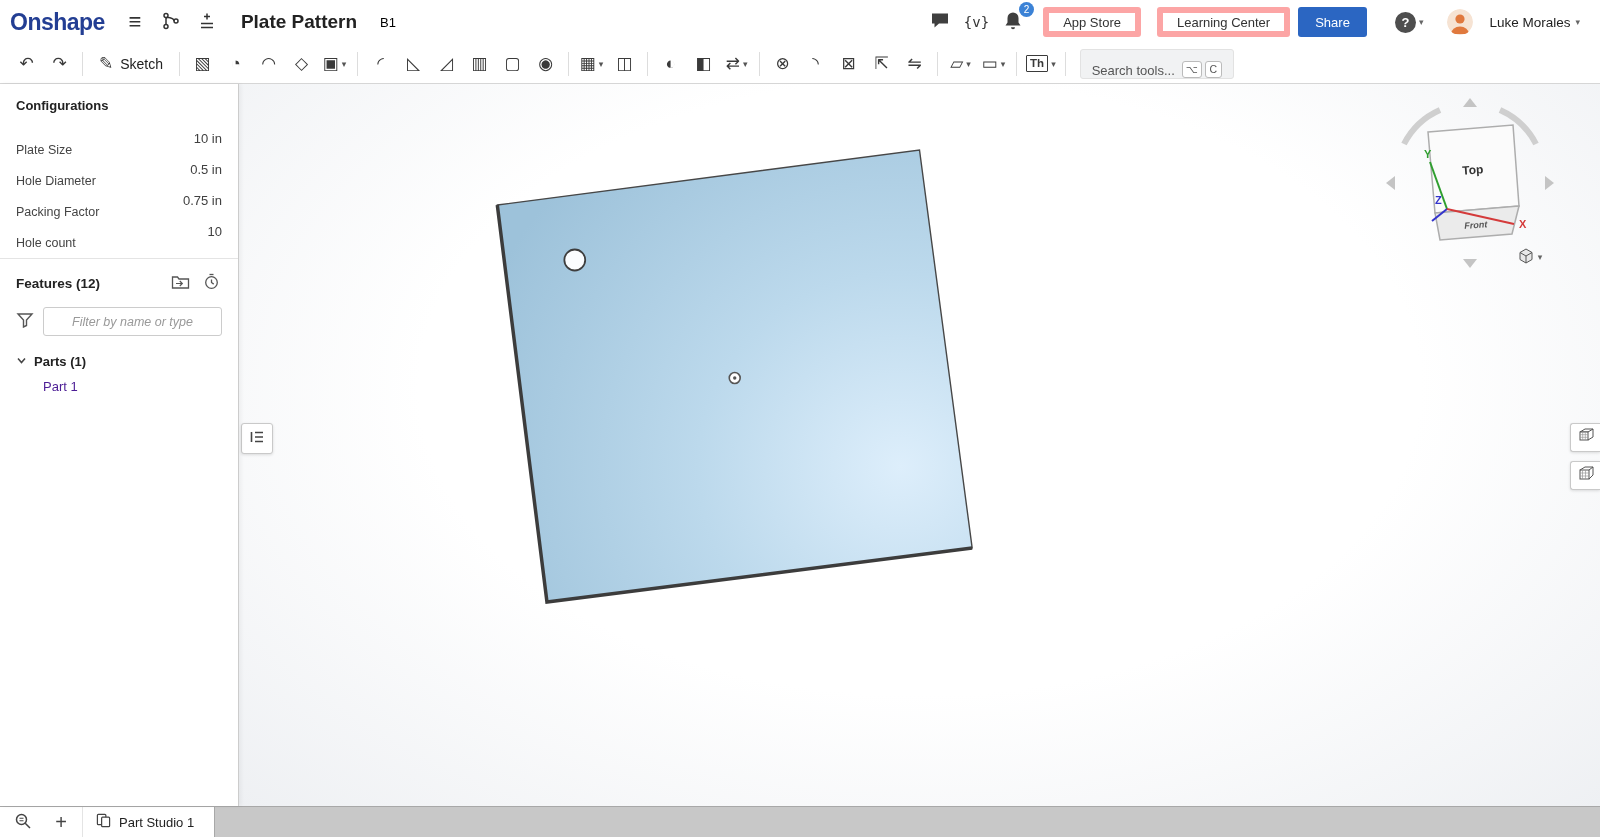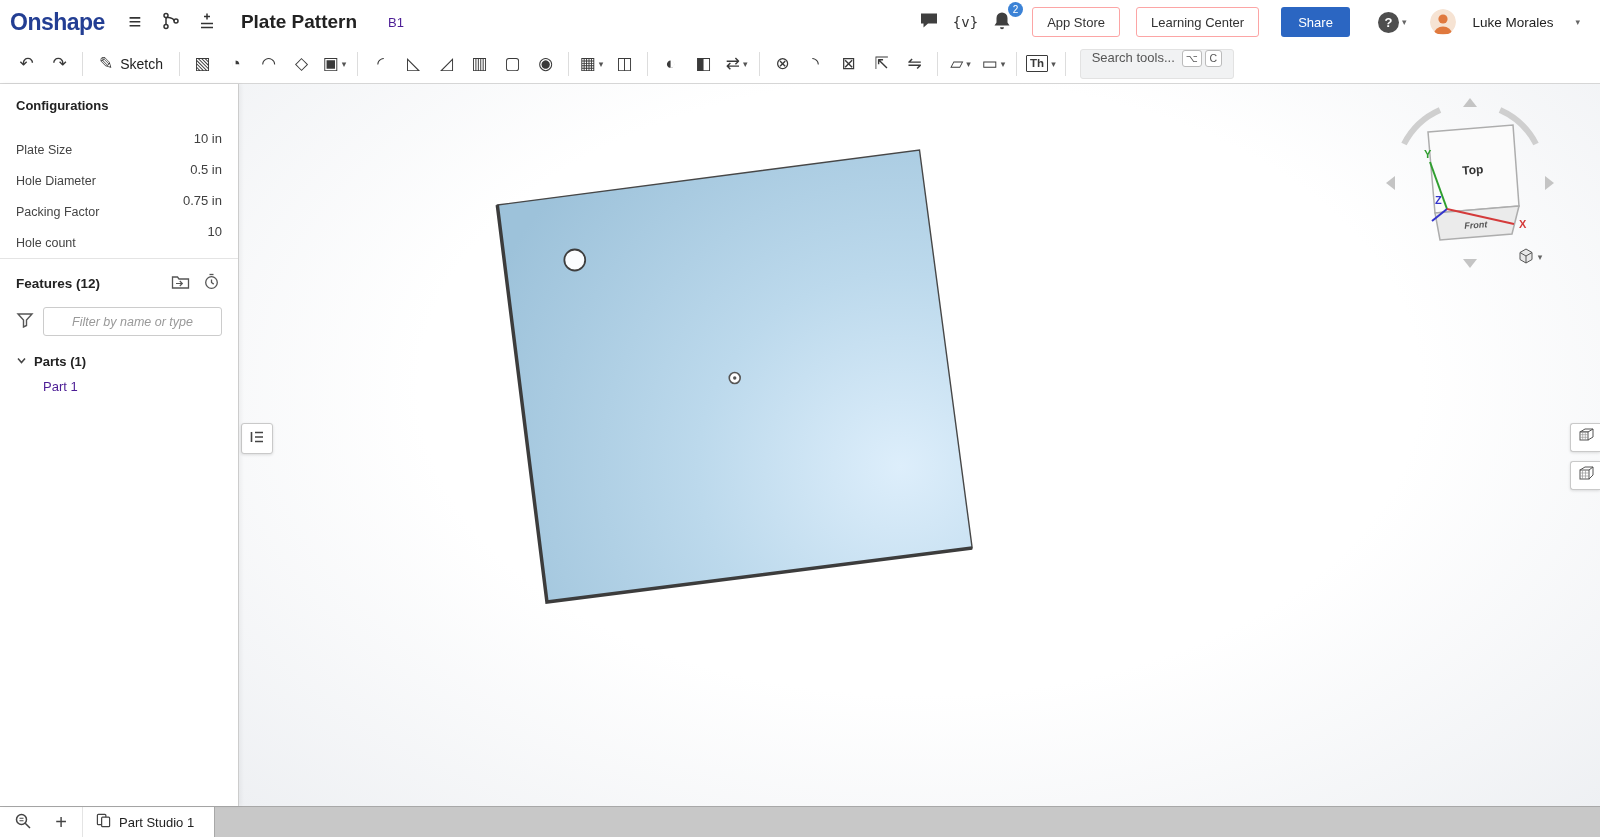--- a/index.html
+++ b/index.html
@@ -9,45 +9,45 @@
     font-family:"Liberation Sans", sans-serif; color:#222; background:#fff;
   }
   .app { width:100%; height:100%; display:flex; flex-direction:column; }
 
   
   .topbar { flex:0 0 44px; display:flex; align-items:center; padding:0 14px 0 10px; gap:8px; background:#fff; }
   .logo { font-size:23px; font-weight:bold; color:#233e93; letter-spacing:-0.5px; margin-right:8px; }
   .icon-btn { min-width:28px; height:30px; display:flex; align-items:center; justify-content:center; background:none; border:none; color:#333; padding:0 2px; }
   .hamburger { font-size:22px; line-height:1; }
   .doc-title { font-size:19px; font-weight:bold; margin-left:12px; white-space:nowrap;text-align:center; }
-  .version-badge { font-size:13px; color:#4c1d95; margin-left:23px; }
+  .version-badge { font-size:13px; color:#000000; margin-left:15px; }
   .topbar-spacer { flex:1; }
   .fs-glyph { font-family:"DejaVu Sans Mono", monospace; font-size:14px; color:#333; }
   .bell-wrap { position:relative; }
   .badge { position:absolute; top:-5px; right:-7px; min-width:15px; height:15px; border-radius:8px; background:#3b82d6; color:#fff; font-size:10px; display:flex; align-items:center; justify-content:center; padding:0 3px; }
-  .pill-btn { height:30px; padding:0 14px; border:1px solid #fca5a5; border-radius:3px; background:#fff; font-size:13px; color:#333; display:flex; align-items:center; white-space:nowrap; margin-left:8px; }
-  .share-btn { height:30px; padding:0 17px; border:none; border-radius:3px; background:#2b66c2; color:#fff; font-size:13px; display:flex; align-items:center; margin-left:14px; }
+  .pill-btn { height:30px; padding:0 14px; border:6px solid #fca5a5; border-radius:3px; background:#fff; font-size:13px; color:#333; display:flex; align-items:center; white-space:nowrap; margin-left:8px; }
+  .share-btn { height:30px; padding:0 17px; border:none; border-radius:3px; background:#2b66c2; color:#fff; font-size:13px; display:flex; align-items:center; }
   .help-btn { display:flex; align-items:center; gap:3px; margin-left:14px; background:none; border:none; }
   .help-circle { width:21px; height:21px; border-radius:50%; background:#4e4e4e; color:#fff; font-size:13px; font-weight:bold; display:flex; align-items:center; justify-content:center; }
   .caret { font-size:9px; color:#666; }
   .avatar { width:26px; height:26px; border-radius:50%; overflow:hidden; margin-left:10px; flex:0 0 26px; }
-  .user-btn { display:flex; align-items:center; gap:22px; background:none; border:none; font-size:13.5px; color:#222; margin-left:2px; white-space:nowrap; }
+  .user-btn { display:flex; align-items:center; gap:5px; background:none; border:none; font-size:13.5px; color:#222; margin-left:2px; white-space:nowrap; }
 
   
   .toolbar { flex:0 0 40px; display:flex; align-items:center; padding:0 10px; background:#fff; border-bottom:1px solid #d6d6d6; }
   .tb-groups { display:flex; align-items:center; }
   .tb-group { display:flex; align-items:center; }
   .tb-btn { height:30px; min-width:33px; padding:0 3px; display:flex; align-items:center; justify-content:center; border-radius:3px; }
   .tb-btn-labeled { padding:0 10px; }
   .tb-glyph { font-size:17px; color:#3a3a3a; line-height:1; }
   .tb-glyph.boxed { font-size:11.5px; font-weight:bold; border:1.5px solid #3a3a3a; border-radius:1px; padding:2px 3px; line-height:1; }
   .tb-label { font-size:14px; margin-left:7px; color:#222; }
   .tb-caret { font-size:9px; color:#555; margin-left:3px; }
   .tb-sep { width:1px; height:24px; background:#ddd; margin:0 6px; flex:0 0 1px; }
-  .search-tools { margin-left:8px; height:30px; background:#f1f2f3; border:1px solid #e2e2e2; border-radius:3px; display:flex; align-items:flex-start; gap:7px; padding:0 11px; }
+  .search-tools { margin-left:8px; height:30px; background:#f1f2f3; border:1px solid #e2e2e2; border-radius:3px; display:flex; align-items:flex-end; gap:7px; padding:0 11px; }
   .search-tools-text { font-size:13px; color:#555; white-space:nowrap; }
   .keys { display:flex; gap:3px; }
   .keycap { min-width:17px; height:17px; border:1px solid #bbb; border-radius:3px; background:#fff; font-size:10.5px; color:#555; display:flex; align-items:center; justify-content:center; padding:0 3px; }
 
   
   .main { flex:1 1 auto; min-height:0; display:flex; position:relative; }
   .left-panel { flex:0 0 230px; background:#fff; border-right:1px solid #ccc; padding:12px 16px 0 16px; position:relative; z-index:2; box-shadow:2px 0 4px rgba(0,0,0,0.05); }
   .panel-title { font-size:13px; font-weight:bold; color:#222; margin:2px 0 10px; }
   .cfg-row { display:flex; justify-content:space-between; align-items:center; height:31px; }
   .cfg-label { font-size:12.5px; color:#444;margin-top:23px; }

